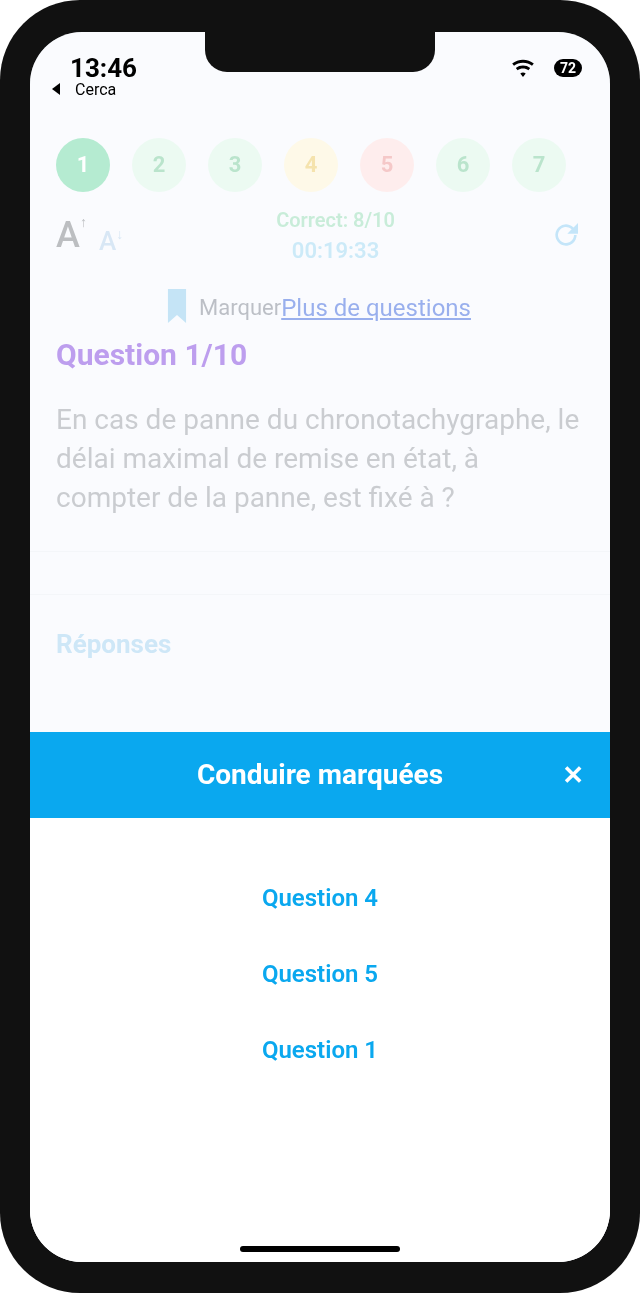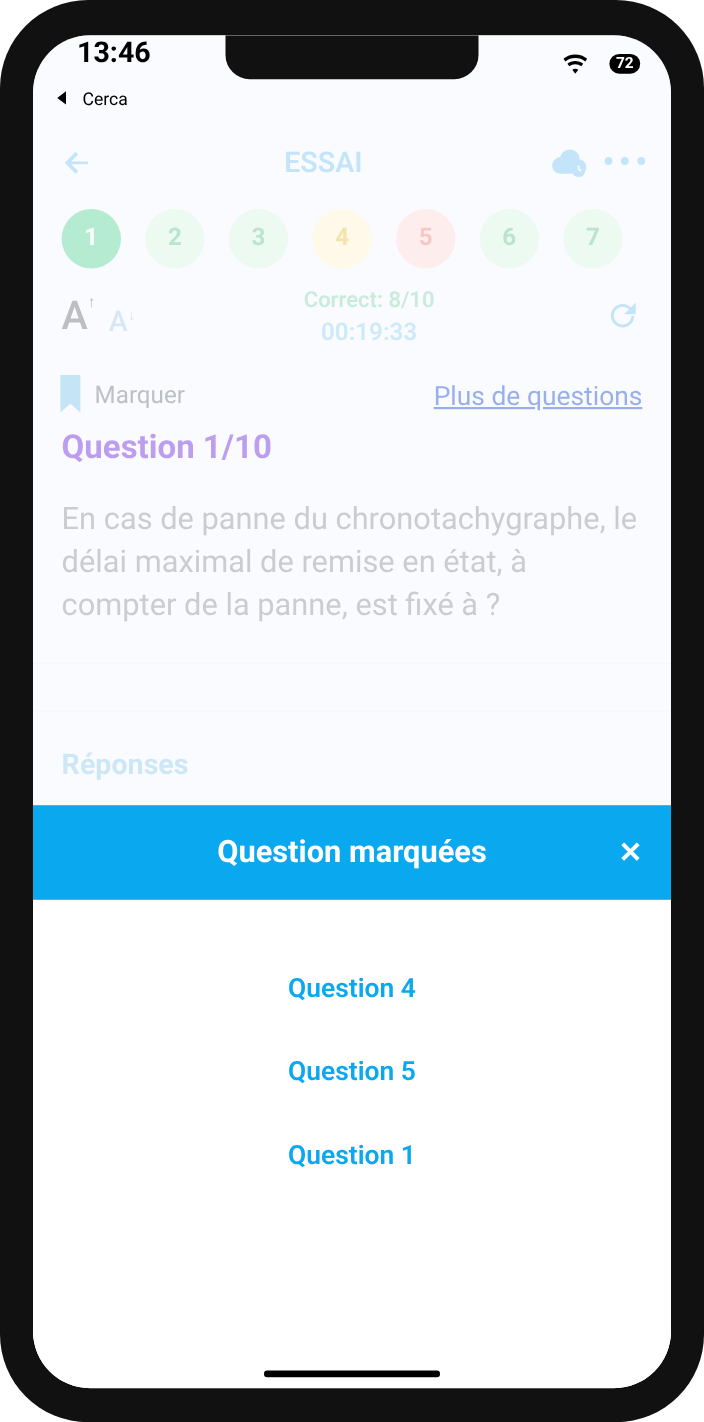--- a/index.html
+++ b/index.html
@@ -43,23 +43,24 @@
     width: 160px;
     height: 6px;
     background: #000;
     border-radius: 4px;
     z-index: 60;
   }
 
   
   .status-bar {
     position: absolute;
-    top: 1px; left: 0; right: 0;
+    top: 11px; left: 0; right: 0;
     height: 50px;
     display: flex;
+    align-items: center;
     justify-content: space-between;
     padding: 0 28px 0 40px;
     z-index: 40;
     color: #000;
   }
   .status-time { font-size: 26px; font-weight: 700; }
   .status-right { display: flex; align-items: center; gap: 20px; }
   .wifi-icon svg { display: block; }
   .battery-pill {
     display: flex; align-items: center;
@@ -138,21 +139,21 @@
   .font-ctrls { display:flex; align-items:flex-end; gap:12px; color:#6b6f76; }
   .font-big { font-size:36px; font-weight:500; display:flex; align-items:flex-start; }
   .font-small { font-size:26px; font-weight:500; color:#a9c9e8; display:flex; align-items:flex-start; }
   .arrow-up, .arrow-down { font-size:14px; }
   .center-stats { text-align:center; }
   .correct-line { color:#86d6aa; font-size:20px; font-weight:600; }
   .timer-line { color:#8fd0f0; font-size:22px; font-weight:600; margin-top:6px; }
   .refresh-btn svg { display:block; }
 
   .mark-row {
-    display:flex; align-items:center; justify-content:space-between;
+    display:flex; align-items:center; justify-content:center;
     padding:22px 26px 8px 20px;
   }
   .mark-left { display:flex; align-items:center; gap:8px; }
   .bookmark-sv { color:#7ec3ea; }
   .mark-label { font-size:22px; color:#6b7280; }
   .more-q { font-size:24px; color:#1d4ed8; text-decoration:underline; }
 
   .category { color:#7cc6f2; font-size:20px; padding:20px 26px 2px 26px; }
   .q-title { color:#6d28d9; font-size:30px; font-weight:700; padding:2px 26px 18px 26px; }
   .q-text { color:#8a8f98; font-size:28px; line-height:1.4; padding:10px 26px 30px 26px; }
@@ -205,40 +206,20 @@
           <span>72</span>
         </span>
       </div>
     </div>
     <div class="back-cerca">
       <span class="tri"></span>
       <span>Cerca</span>
     </div>
 
     <div class="content">
-      <div class="app-bar">
-        <div class="icon-btn icon-blue">
-          <svg width="30" height="30" viewBox="0 0 24 24">
-              <path d="M20 11H7.8l5-5L11 4l-8 8 8 8 1.8-2-5-5H20z" fill="currentColor"></path>
-            </svg>
-        </div>
-        <div class="app-title">ESSAI</div>
-        <div style="display:flex; gap:16px; align-items:center;">
-          <div class="icon-btn icon-blue">
-            <svg width="34" height="30" viewBox="0 0 34 30">
-                <path d="M26 12c0-5-4-9-9-9-4 0-7.4 2.7-8.6 6.4C4.4 10 1 13.4 1 17.5 1 22 4.6 25 9 25h16c4 0 7-3 7-6.5 0-3.3-2.7-6-6-6.5z" fill="currentColor"></path>
-                <circle cx="25" cy="22" r="6" fill="currentColor"></circle>
-                <path d="M25 18v3l2 1" stroke="#f3f7fd" stroke-width="1.5" fill="none" stroke-linecap="round"></path>
-              </svg>
-          </div>
-          <div class="icon-btn">
-            <span class="more-dots">•••</span>
-          </div>
-        </div>
-      </div>
 
       <div class="pills-row" id="pills-row">
           <div class="pill pill-solid">1</div>
           <div class="pill pill-g">2</div>
           <div class="pill pill-g">3</div>
           <div class="pill pill-y">4</div>
           <div class="pill pill-r">5</div>
           <div class="pill pill-g">6</div>
           <div class="pill pill-g">7</div>
         </div>
@@ -276,21 +257,21 @@
       <div class="divider"></div>
       <div style="height:34px"></div>
       <div class="divider"></div>
       <div class="answers-hdr">Réponses</div>
     </div>
 
     <div class="dim-layer"></div>
 
     <div class="sheet">
       <div class="sheet-hdr">
-        <div class="sheet-title">Question marquées</div>
+        <div class="sheet-title">Conduire marquées</div>
         <div class="sheet-close">
           <span>✕</span>
         </div>
       </div>
       <div class="sheet-body" id="sheet-body">
           <div class="sheet-item">Question 4</div>
           <div class="sheet-item">Question 5</div>
           <div class="sheet-item">Question 1</div>
         </div>
     </div>

